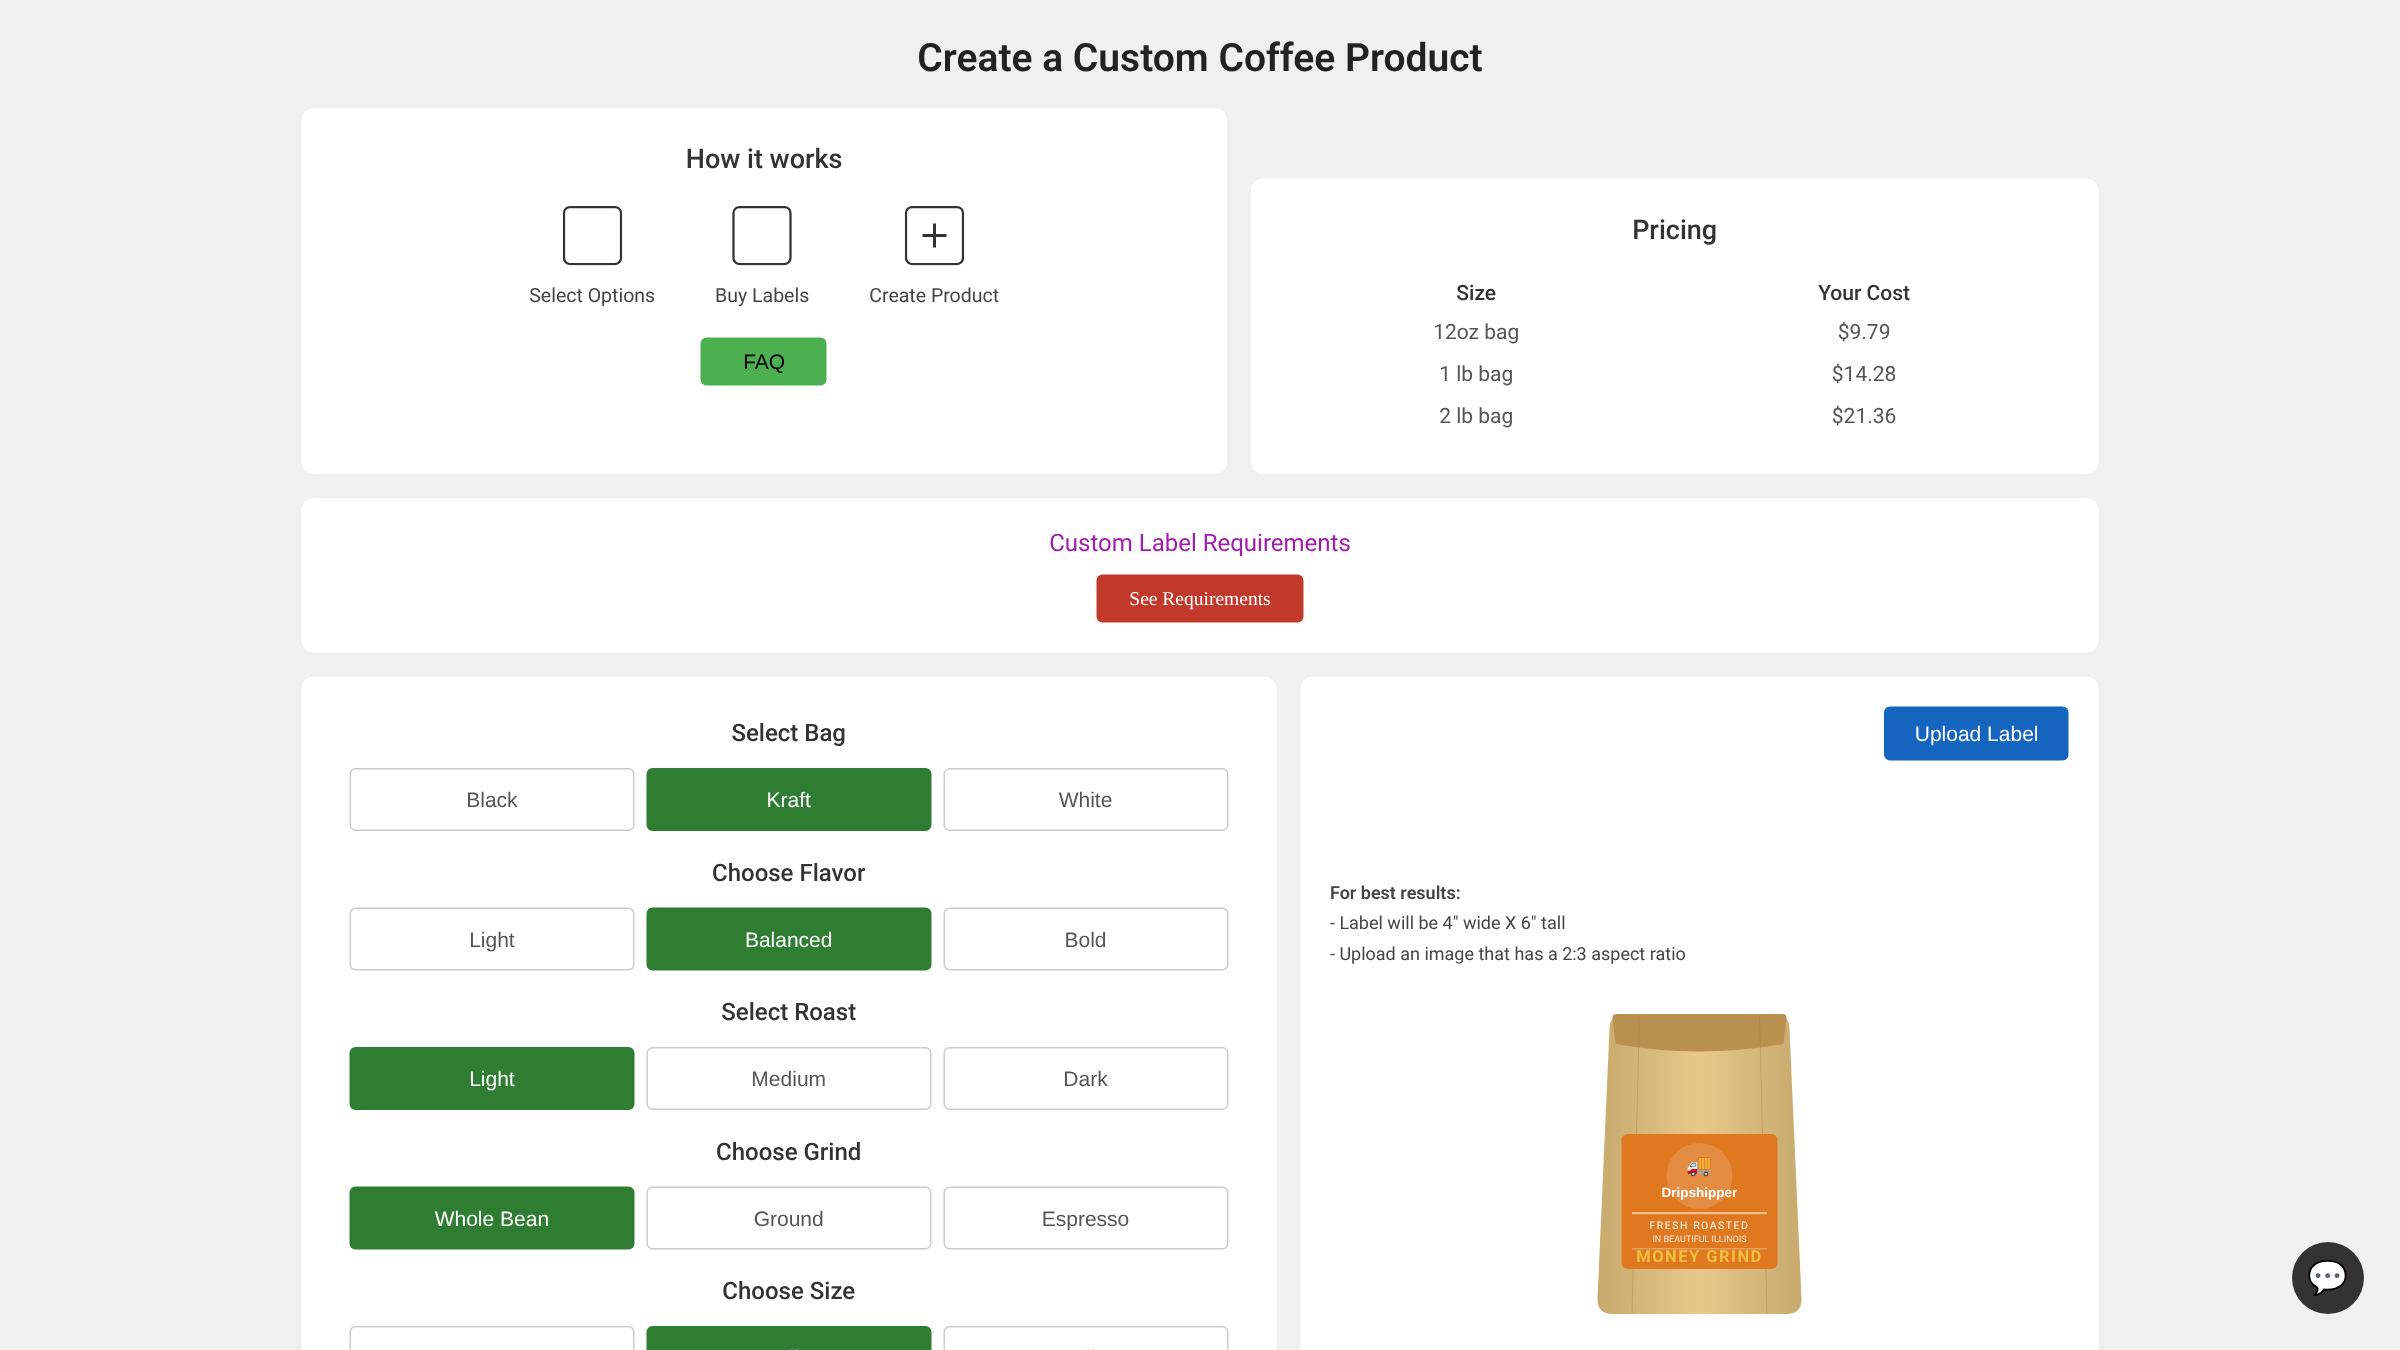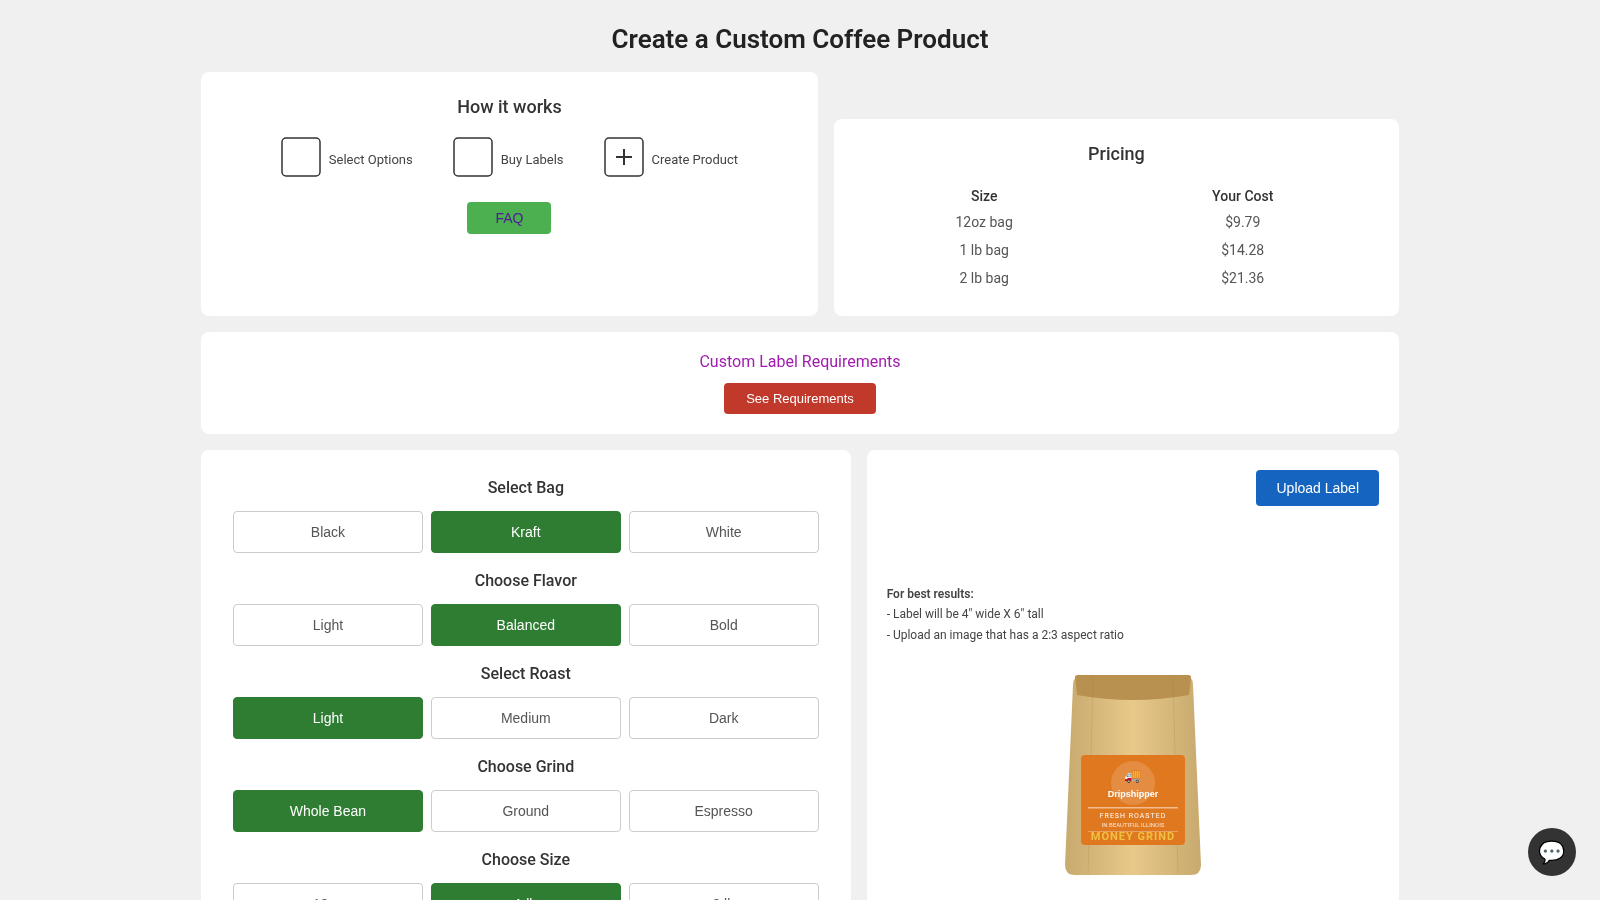--- a/index.html
+++ b/index.html
@@ -46,37 +46,38 @@
       margin-bottom: 20px;
     }
     .steps-row {
       display: flex;
       justify-content: center;
       gap: 40px;
       margin-bottom: 20px;
     }
     .step {
       display: flex;
+      flex-direction: column;
       align-items: center;
       gap: 8px;
     }
     .step-icon {
       font-size: 32px;
       line-height: 1;
     }
     .step-label {
       font-size: 13px;
       color: #444;
       text-align: center;
     }
     .faq-btn {
       display: block;
       margin: 0 auto;
       background: #4caf50;
-      color: #4c1d95;
+      color: #000000;
       border: none;
       border-radius: 4px;
       padding: 8px 28px;
       font-size: 14px;
       cursor: pointer;
     }
     .pricing-table {
       width: 100%;
       border-collapse: collapse;
     }
@@ -106,20 +107,21 @@
       margin-bottom: 12px;
     }
     .see-req-btn {
       background: #c0392b;
       color: #fff;
       border: none;
       border-radius: 4px;
       padding: 8px 22px;
       font-size: 13px;
       cursor: pointer;
+      font-family: Liberation Serif, serif;
     }
     
     .bottom-row {
       display: flex;
       gap: 16px;
     }
     .select-options-card {
       flex: 1.1;
       padding: 28px 32px;
     }

